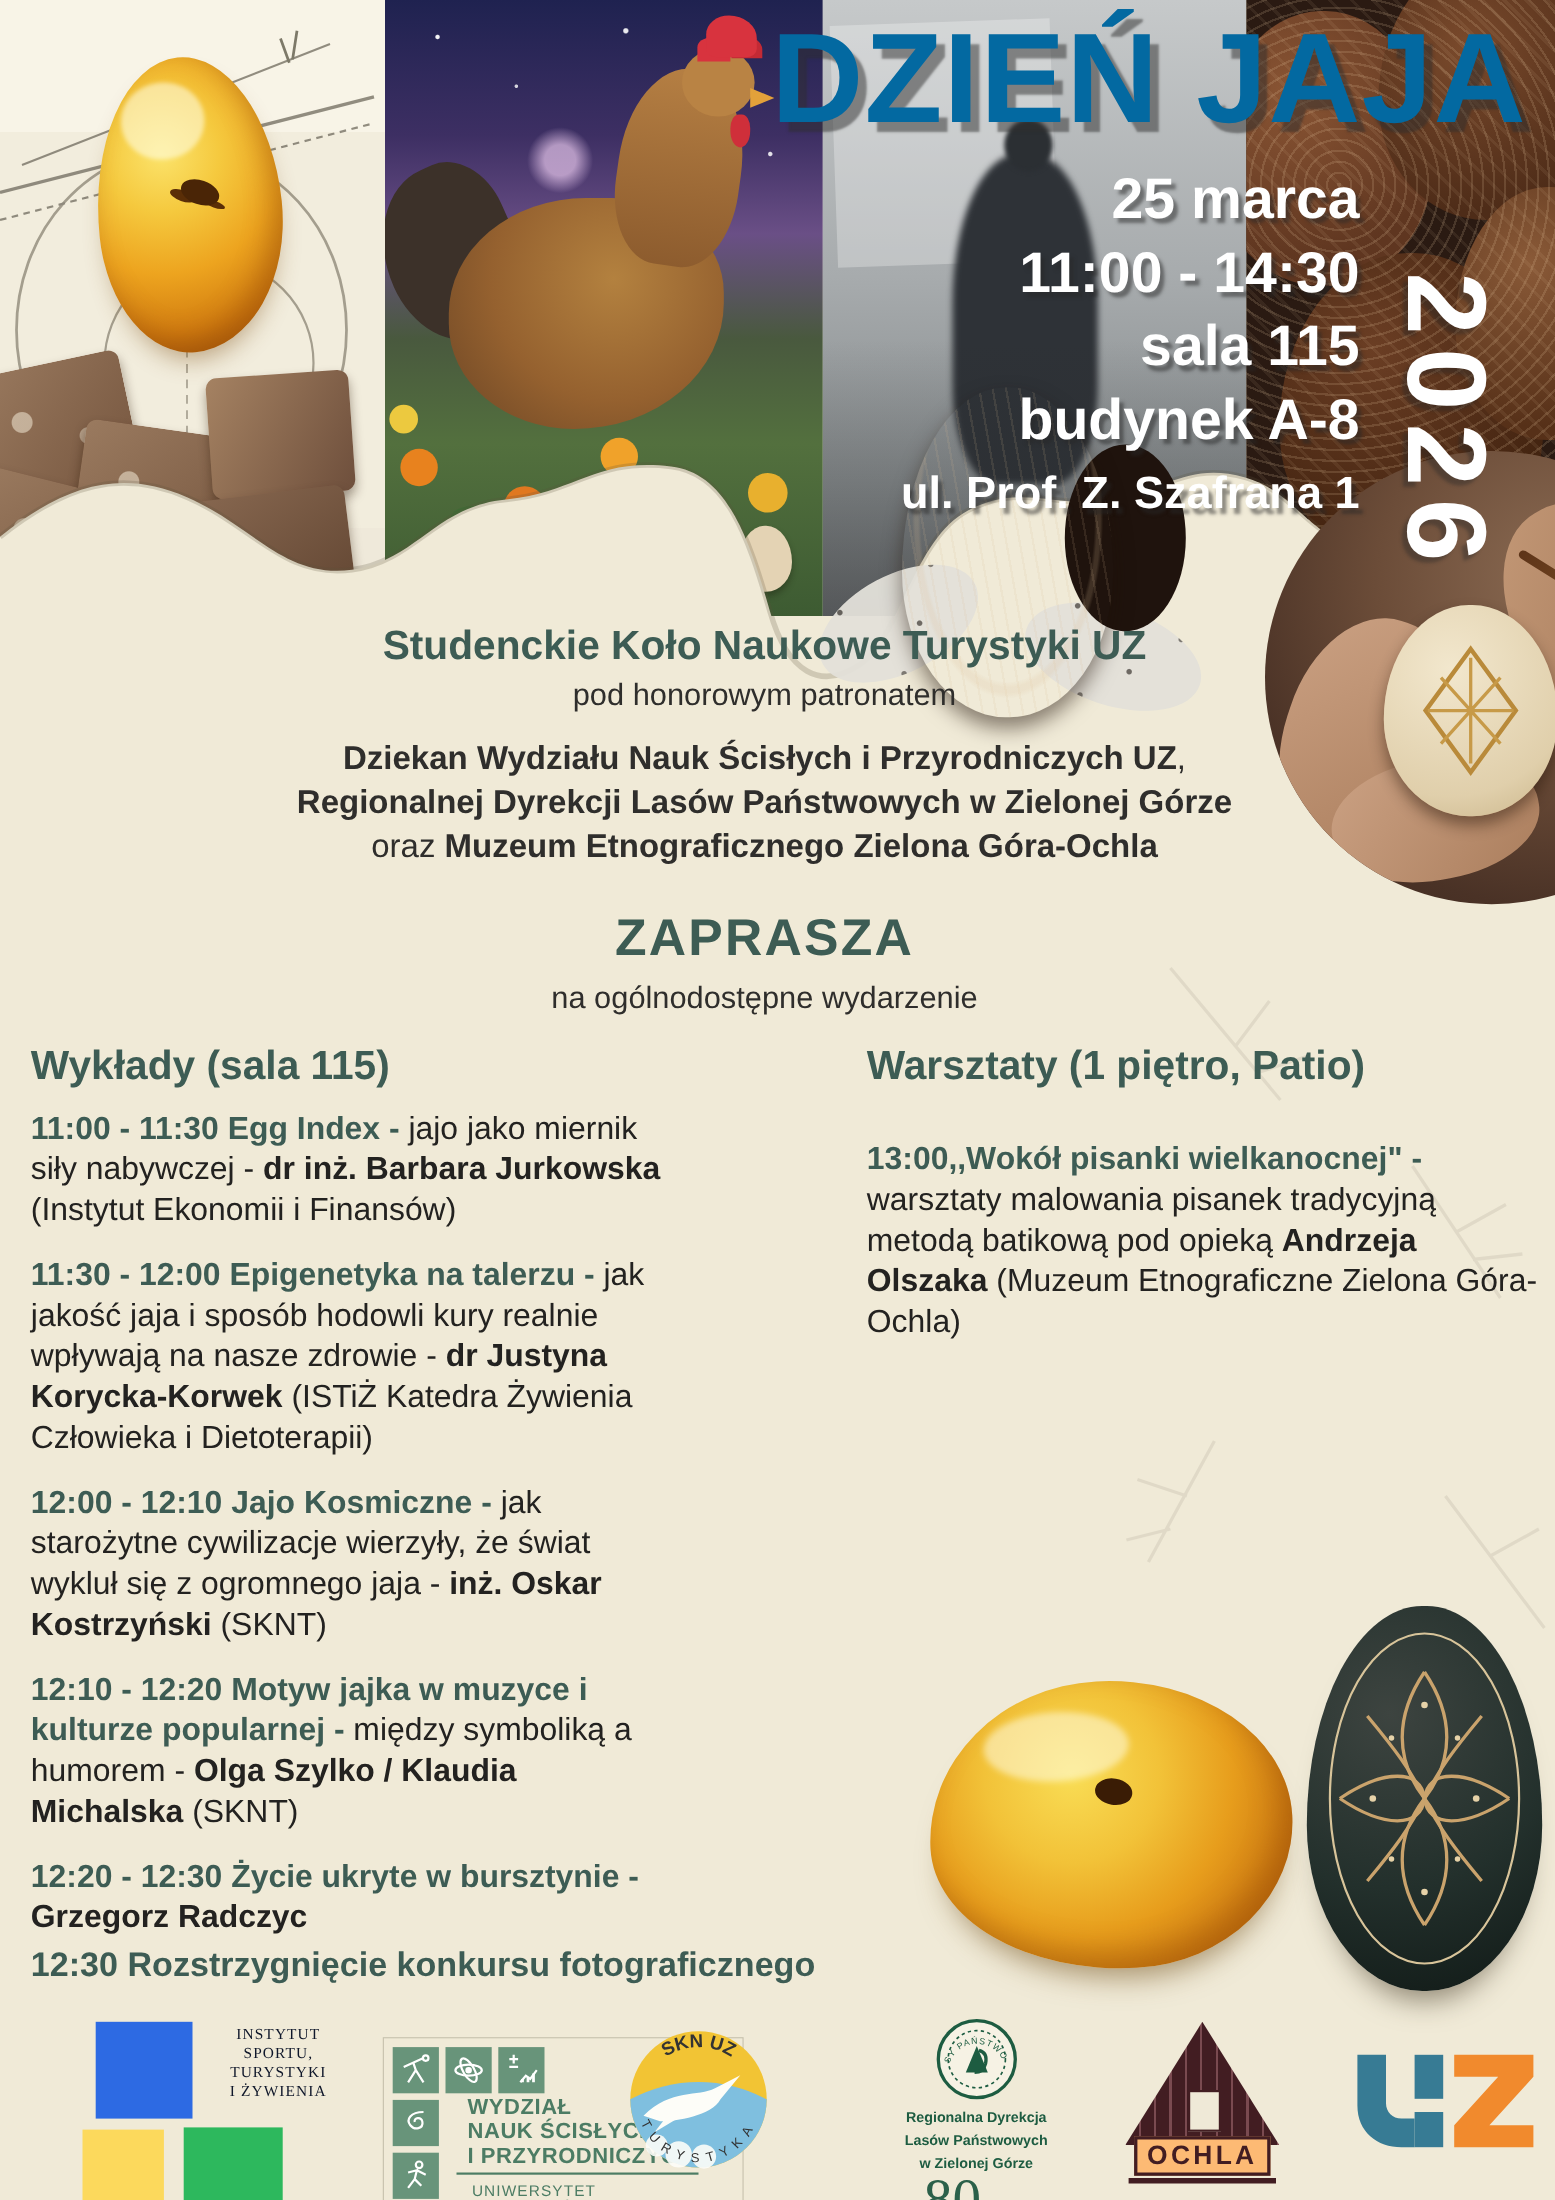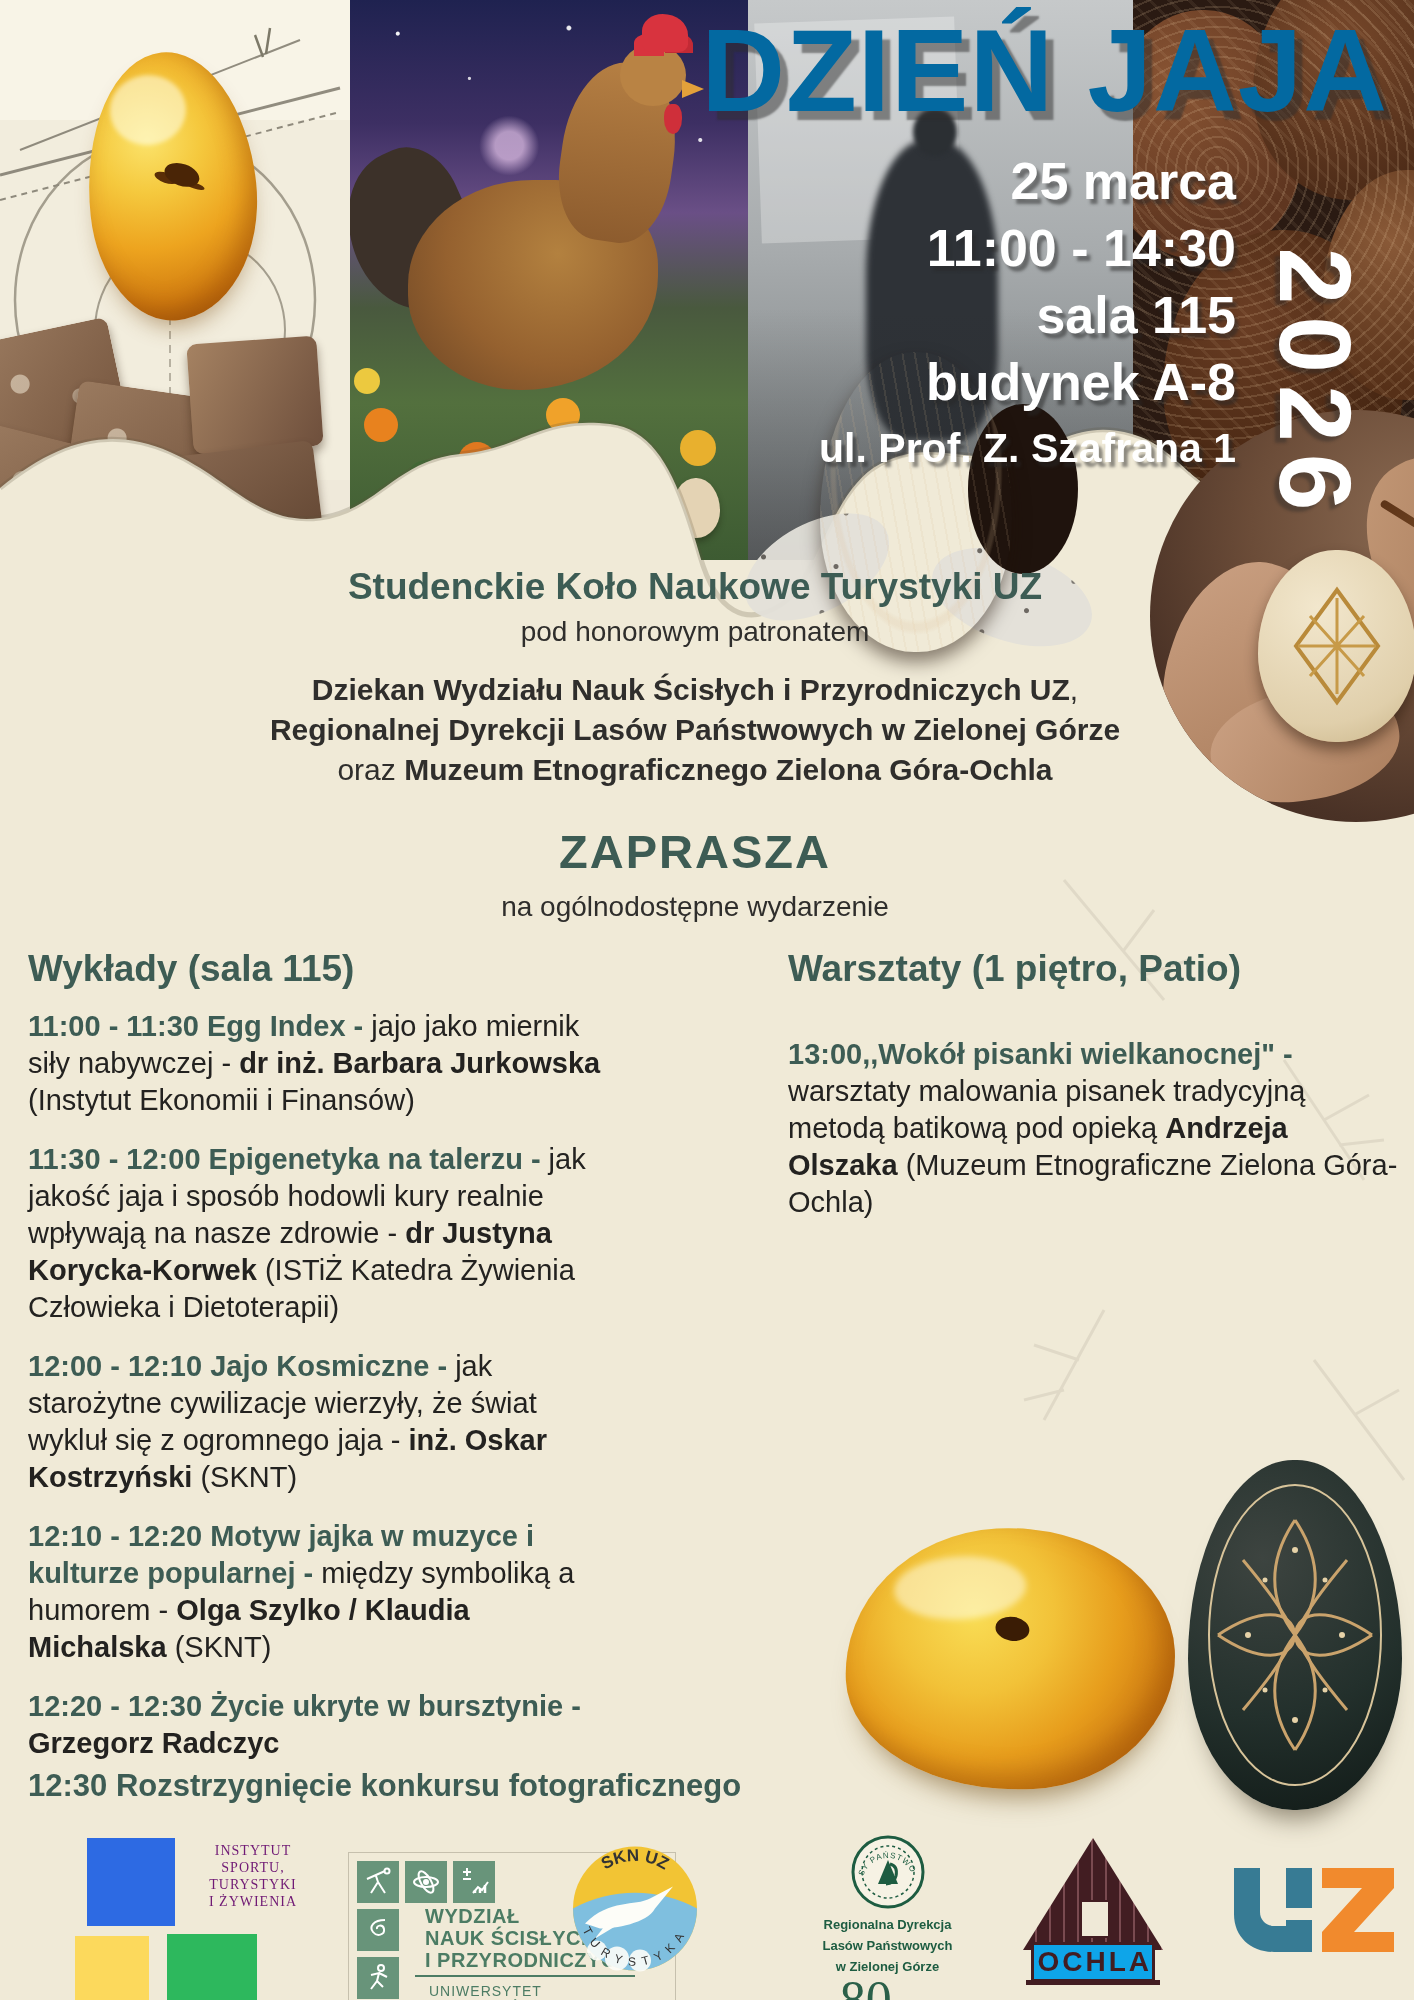--- a/index.html
+++ b/index.html
@@ -155,42 +155,42 @@
   .twigs{position:absolute;right:0;top:840px;width:430px;height:720px;opacity:.10;z-index:1;}
 
   
   .logo{position:absolute;z-index:5;}
   
   .istz{left:75px;top:1838px;width:250px;height:150px;}
   .istz .sq{position:absolute;}
   .istz-blue{left:12px;top:0;width:88px;height:88px;background:var(--istz-blue,#2d6ae3);}
   .istz-yellow{left:0;top:98px;width:74px;height:74px;background:var(--istz-yellow,#fcd95c);}
   .istz-green{left:92px;top:96px;width:90px;height:88px;background:var(--istz-green,#2db85d);}
-  .istz-text{position:absolute;left:108px;top:4px;width:140px;font-family:"Liberation Serif",serif;font-size:14px;line-height:17px;letter-spacing:1px;color:#701a75;text-align:center;}
+  .istz-text{position:absolute;left:108px;top:4px;width:140px;font-family:"Liberation Serif",serif;font-size:14px;line-height:17px;letter-spacing:1px;color:#0f172a;text-align:center;}
   
   .wnsip{left:348px;top:1852px;width:310px;height:140px;border:1px solid rgba(120,115,95,.35);padding:8px;}
   .tile{position:absolute;width:42px;height:42px;background:var(--wnsip-green,#68947a);display:flex;align-items:center;justify-content:center;}
   .wn-text{position:absolute;left:76px;top:52px;color:var(--wnsip-text,#4c7c64);font-weight:700;font-size:20px;line-height:22px;letter-spacing:.5px;}
   .wn-rule{position:absolute;left:66px;top:122px;width:220px;height:2px;background:var(--wnsip-text,#4c7c64);}
   .wn-univ{position:absolute;left:80px;top:130px;color:var(--wnsip-text,#4c7c64);font-size:14px;letter-spacing:1px;}
   
   .skn{left:555px;top:1826px;width:160px;height:165px;}
   
   .rdlp{left:795px;top:1834px;width:185px;height:160px;text-align:center;}
   .rdlp-lines{color:var(--rdlp-green,#1d5c41);font-weight:700;font-size:13px;line-height:21px;margin-top:4px;}
   .rdlp-80{font-family:"Liberation Serif",serif;color:#2b6049;font-size:52px;line-height:46px;}
   .rdlp-80 .lat{font-size:22px;letter-spacing:1px;}
   
   .ochla{left:1018px;top:1838px;width:150px;height:150px;}
   .ochla-roof{position:absolute;left:5px;top:0;width:140px;height:118px;
     background:repeating-linear-gradient(90deg,var(--ochla-maroon,#421d22) 0 12px,#7a4a50 12px 14px);
     clip-path:polygon(50% 0,100% 95%,0 95%);}
   .ochla-win{position:absolute;left:62px;top:62px;width:26px;height:34px;background:#efe9d7;border:2px solid var(--ochla-maroon,#421d22);}
-  .ochla-label{position:absolute;left:13px;top:104px;width:118px;background:#0ea5e9;border:3px solid var(--ochla-maroon,#421d22);
-    color:var(--ochla-maroon,#421d22);font-weight:700;font-size:28px;letter-spacing:3px;text-align:right;padding:1px 0;}
+  .ochla-label{position:absolute;left:13px;top:104px;width:118px;background:#fdba74;border:3px solid var(--ochla-maroon,#421d22);
+    color:var(--ochla-maroon,#421d22);font-weight:700;font-size:24px;letter-spacing:3px;text-align:center;padding:1px 0;}
   .ochla-bar{position:absolute;left:8px;top:142px;width:134px;height:5px;background:var(--ochla-maroon,#421d22);}
   
   .uz{left:1222px;top:1862px;width:180px;height:110px;}
 </style>
 </head>
 <body>
 
 <div class="poster">
 
   <div class="collage">

